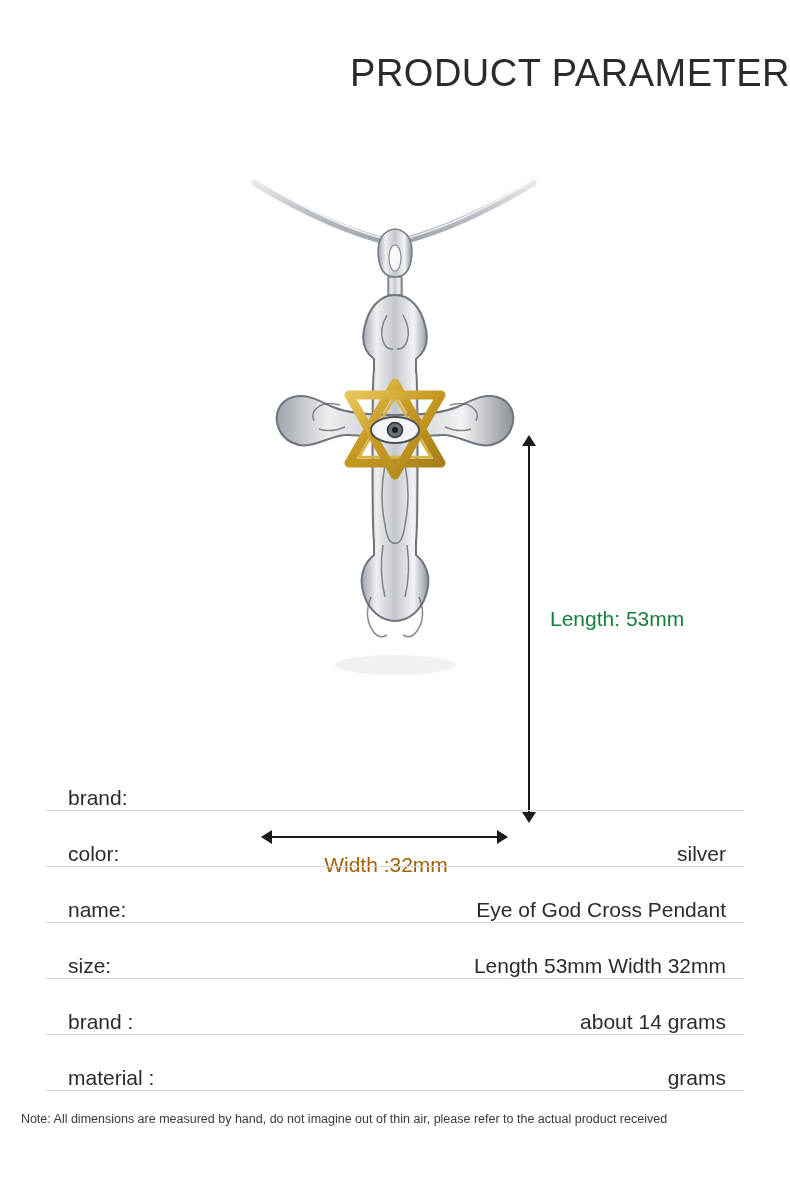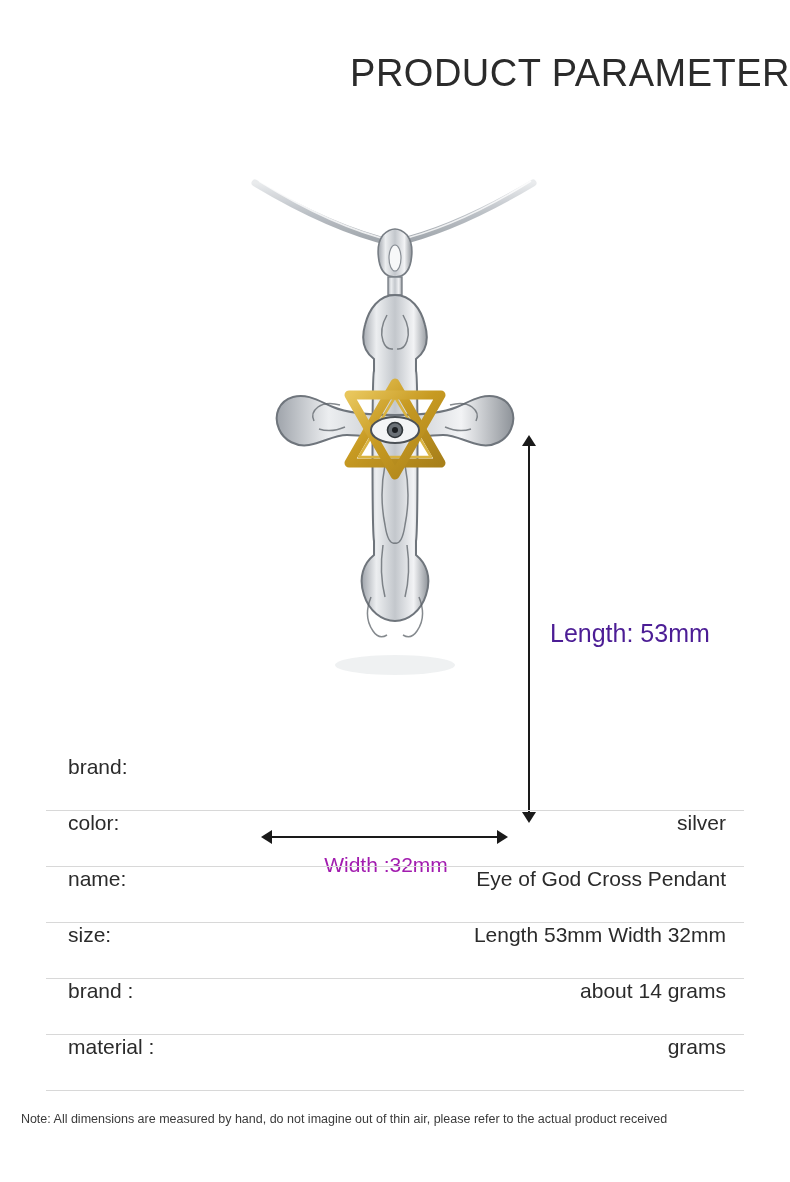--- a/index.html
+++ b/index.html
@@ -70,24 +70,23 @@
     top: 662px;
     width: 0; height: 0;
     border-left: 7px solid transparent;
     border-right: 7px solid transparent;
     border-top: 11px solid #1a1a1a;
   }
   .length-label {
     position: absolute;
     left: 550px;
     top: 457px;
-    font-size: 25px;
-    color: #4c1d95;
+    font-size: 21px;
+    color: #15803d;
     white-space: nowrap;
-    margin-top: 12px;
   }
 
   .dim-horizontal {
     position: absolute;
     left: 268px;
     top: 686px;
     width: 237px;
     height: 2px;
     background: #1a1a1a;
   }
@@ -109,33 +108,33 @@
     border-bottom: 7px solid transparent;
     border-left: 11px solid #1a1a1a;
   }
   .width-label {
     position: absolute;
     left: 0;
     top: 703px;
     width: 772px;
     text-align: center;
     font-size: 21px;
-    color: #a21caf;
+    color: #a16207;
   }
 
   
   .spec-table {
     position: absolute;
     left: 46px;
     top: 755px;
     width: 698px;
   }
   .spec-row {
     display: flex;
-    align-items: flex-start;
+    align-items: flex-end;
     justify-content: space-between;
     height: 56px;
     border-bottom: 1px solid #d8d8d8;
     padding: 0 18px 0 22px;
     box-sizing: border-box;
   }
   .spec-row:first-child {
     border-top: none;
   }
   .spec-label {

